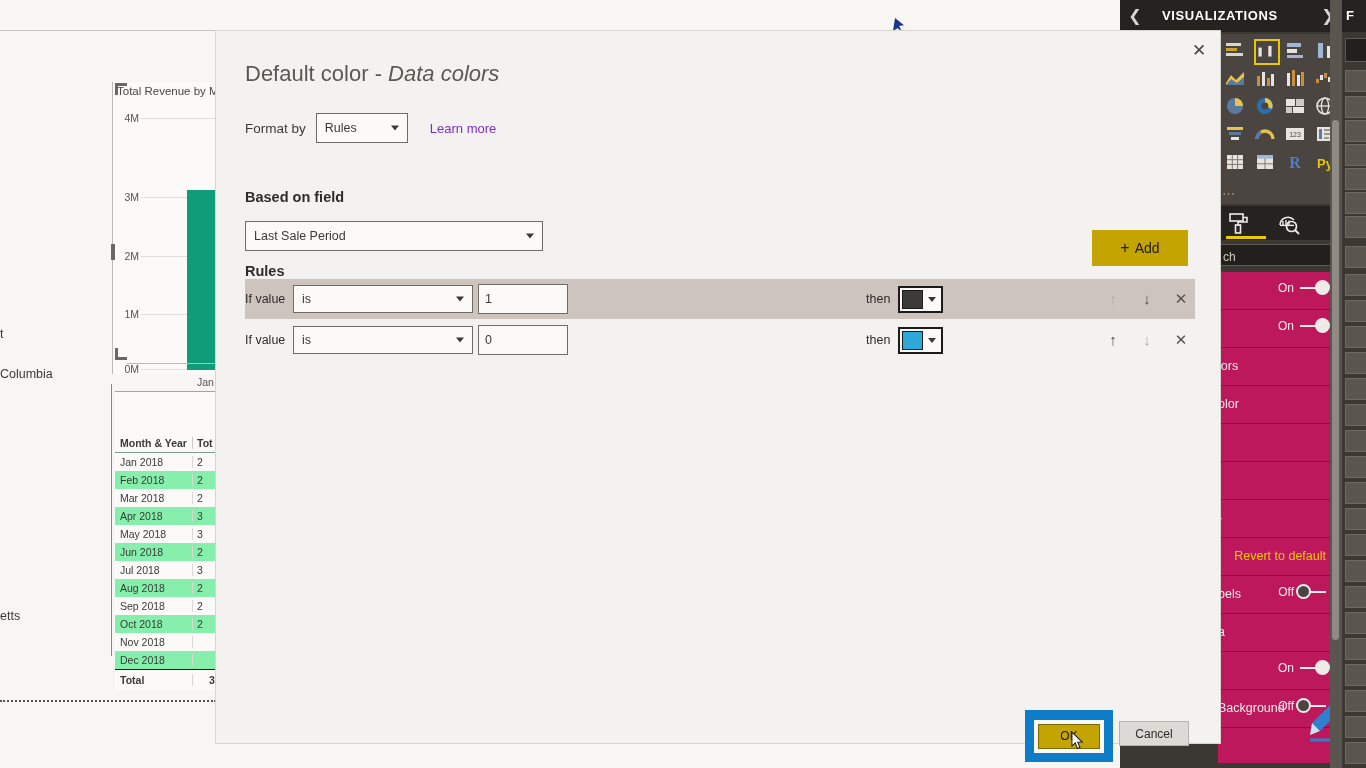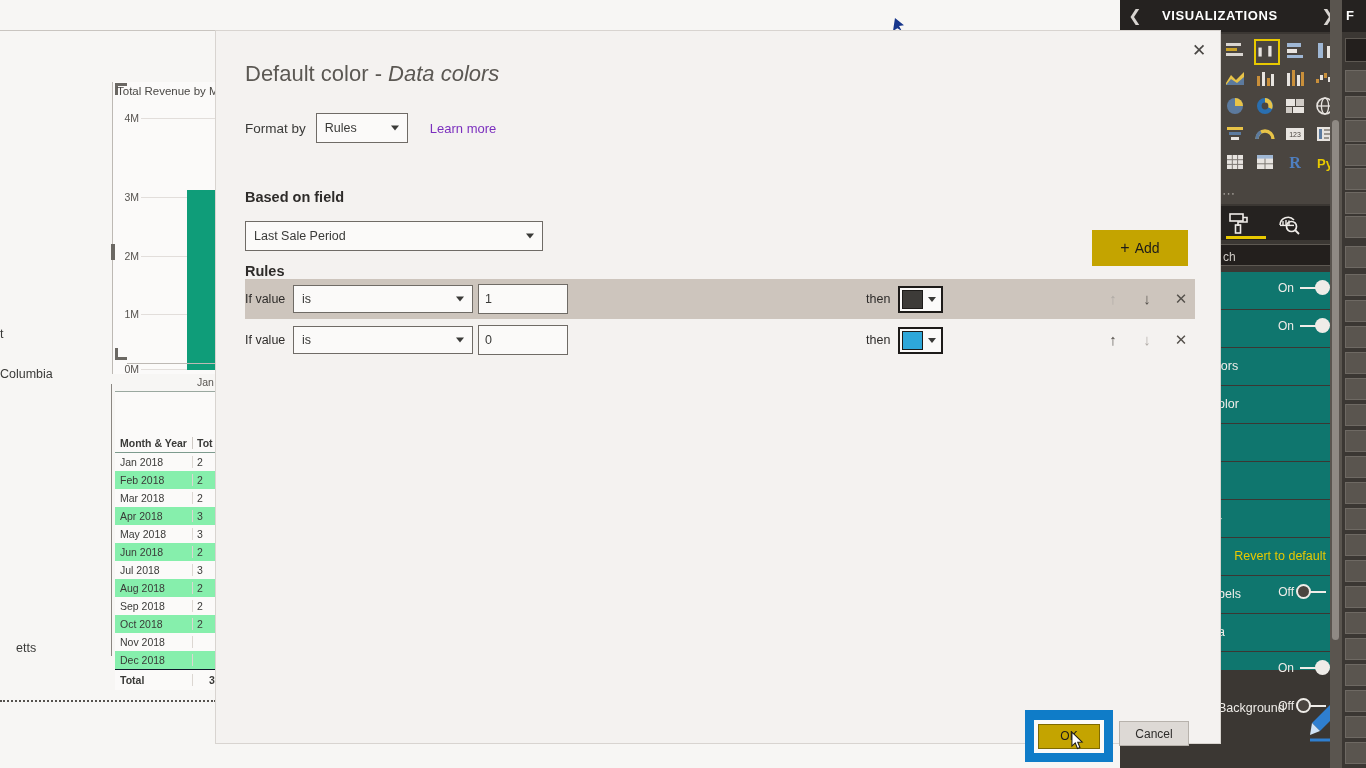--- a/index.html
+++ b/index.html
@@ -70,21 +70,21 @@
 
   #viz-tabs{position:absolute;left:98px;top:206px;width:124px;height:34px;background:#252220;}
   #tab-format{position:absolute;left:8px;top:4px;width:40px;height:28px;}
   #tab-format .ul{position:absolute;left:0;bottom:-1px;width:40px;height:3px;background:#e8c900;}
   #tab-analytics{position:absolute;left:58px;top:5px;width:34px;height:26px;}
 
   #viz-search{position:absolute;left:98px;top:244px;width:124px;height:22px;background:#231f1d;
       border:1px solid #5d5852;box-sizing:border-box;}
   #viz-search .txt{position:absolute;left:4px;top:5px;font-size:12px;color:#cfcac5;}
 
-  #format-list{position:absolute;left:98px;top:272px;width:114px;height:398px;background:#0f766e;}
+  #format-list{position:absolute;left:98px;top:272px;width:114px;height:491px;background:#be185d;}
   .fmt-row{position:relative;height:38px;border-bottom:1px solid #3b3733;box-sizing:border-box;}
   .fmt-label{position:absolute;left:0px;top:11px;font-size:12.5px;color:#efece8;white-space:nowrap;}
   .fmt-toggle{position:absolute;right:6px;top:9px;display:flex;align-items:center;}
   .fmt-toggle .tlabel{font-size:12px;color:#efece8;margin-right:6px;}
   .tr-track{width:26px;height:2px;background:#efece8;position:relative;}
   .tr-knob{position:absolute;top:-7px;width:15px;height:15px;border-radius:50%;box-sizing:border-box;}
   .tr-knob.on{right:-4px;background:#efece8;}
   .tr-knob.off{left:-4px;background:#4a4540;border:2px solid #efece8;}
   .fmt-revert{position:absolute;right:6px;top:11px;font-size:12.5px;color:#e8c900;white-space:nowrap;}
   #fmt-scrollbar{position:absolute;left:212px;top:272px;width:7px;height:496px;background:#3b3733;}
@@ -156,21 +156,21 @@
 </style>
 </head>
 <body>
 
 <div id="canvas">
   <div id="canvas-topline"></div>
   <div class="blue-mark" style="left:893px;top:18px;"></div>
 
   <div class="state-frag" style="left:0px;top:327px;">t</div>
   <div class="state-frag" style="left:0px;top:367px;">Columbia</div>
-  <div class="state-frag" style="left:16px;top:609px;margin-top:32px;">etts</div>
+  <div class="state-frag" style="left:0px;top:609px;">etts</div>
 
   <div id="chart-visual">
     <div class="chart-corner cc-tl"></div>
     <div class="chart-corner cc-bl"></div>
     <div id="chart-title">Total Revenue by M</div>
     <div class="chart-plot">
       <div class="gridline" style="top:14px;"></div>
       <div class="gridline" style="top:93px;"></div>
       <div class="gridline" style="top:152px;"></div>
       <div class="gridline" style="top:210px;"></div>

